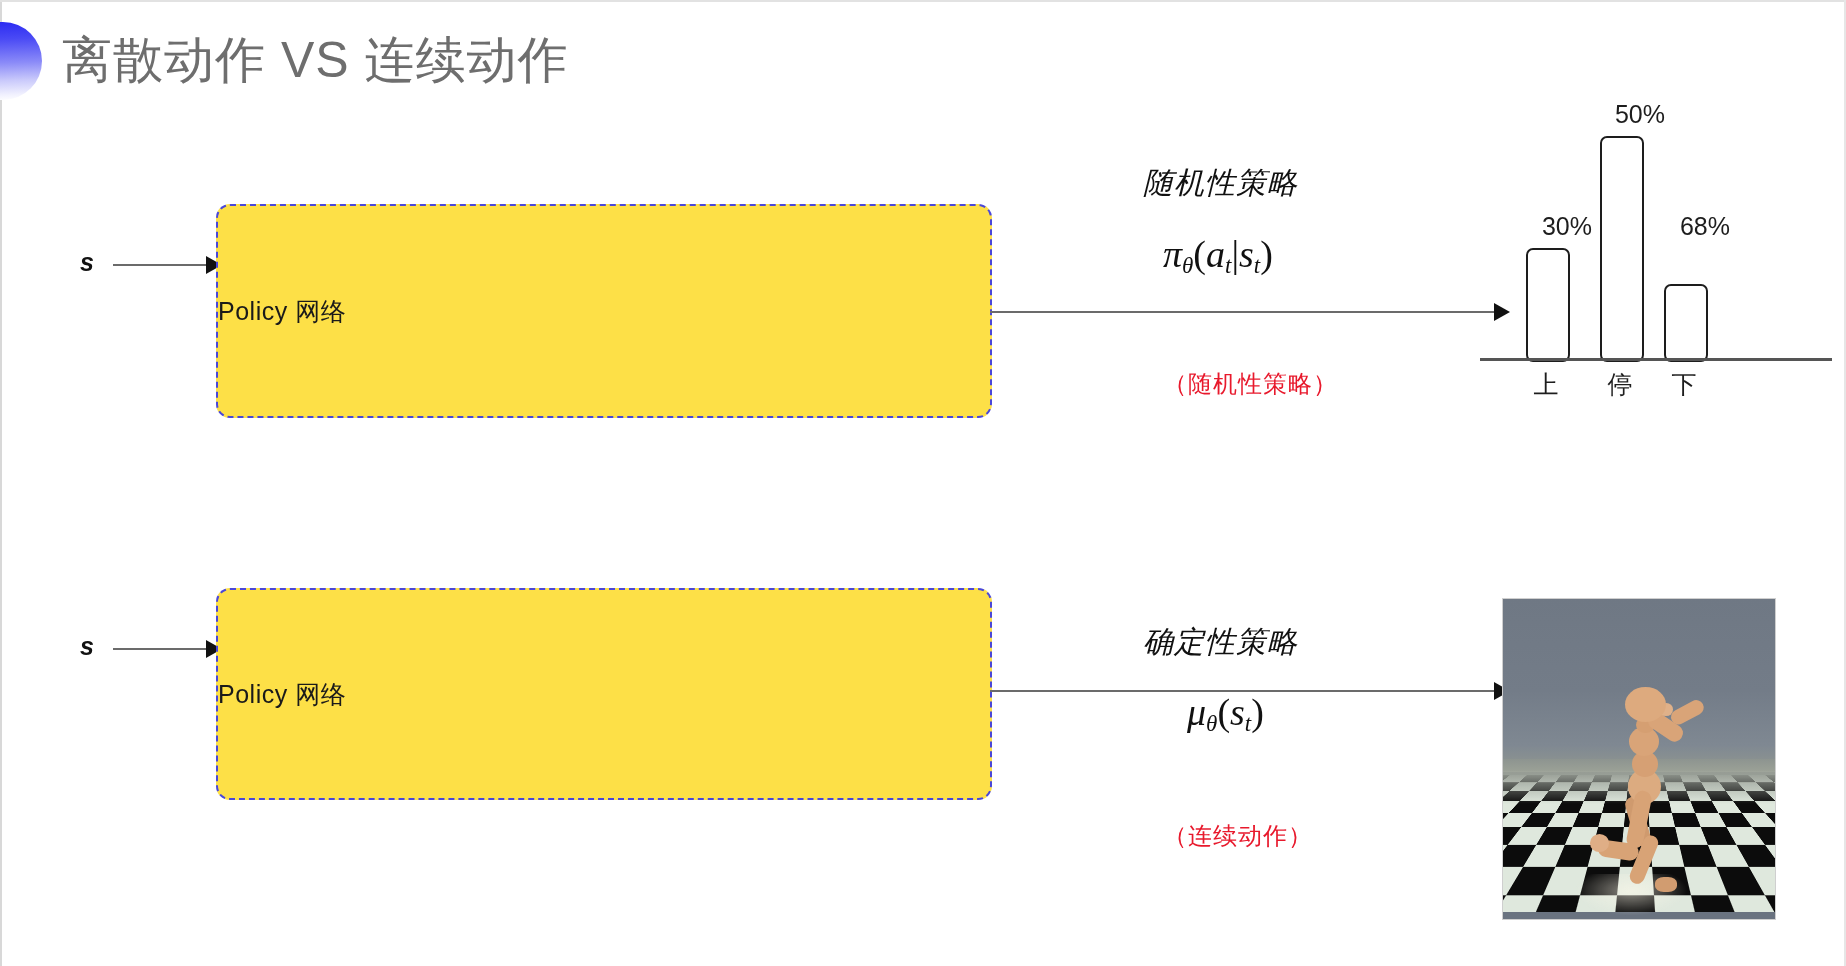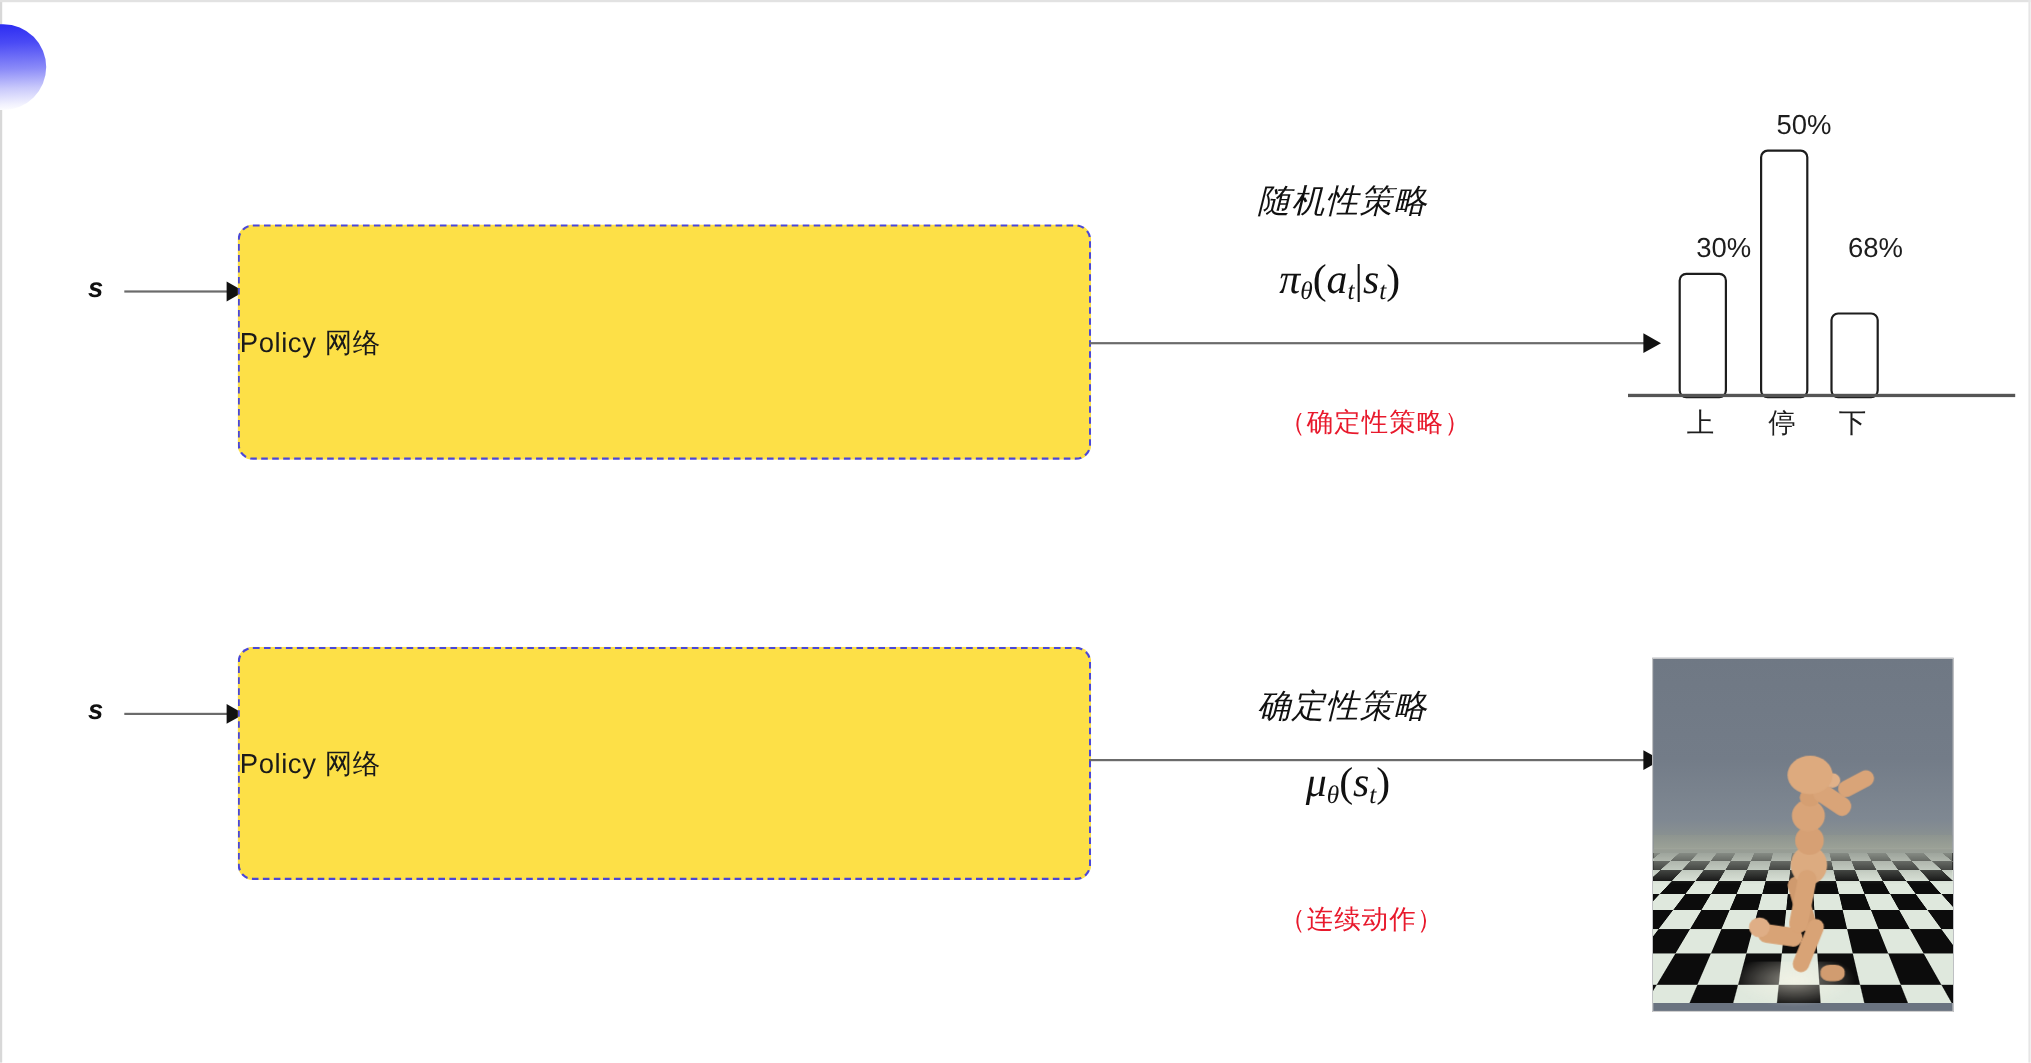--- a/index.html
+++ b/index.html
@@ -123,39 +123,40 @@
 </head>
 <body>
 
 <div id="slide">
 
   <div class="edge-left"></div>
   <div class="edge-top"></div>
   <div class="edge-right"></div>
 
   <div id="title-bullet"></div>
+  <div id="page-title">离散动作 VS 连续动作</div>
 
   <div class="s-label" style="left:80px;top:248px;">s</div>
   <div class="hline" style="left:113px;top:264px;width:103px;"></div>
   <div class="arrowhead" style="left:206px;top:256px;"></div>
 
   <div class="policy-box" style="left:216px;top:204px;width:772px;height:210px;">
     <span class="policy-box-label">Policy 网络</span>
   </div>
 
   <div class="hline" style="left:990px;top:311px;width:512px;"></div>
   <div class="arrowhead" style="left:1494px;top:303px;"></div>
 
   <div class="policy-name" style="left:1143px;top:163px;">随机性策略</div>
 
   <div class="formula" style="left:1163px;top:232px;">
     <span class="big">π</span><span class="sub">θ</span><span class="big up">(</span><span class="big">a</span><span class="sub">t</span><span class="big up">|</span><span class="big">s</span><span class="sub">t</span><span class="big up">)</span>
   </div>
 
-  <div class="action-note" style="left:1163px;top:368px;">（确定性策略）</div>
+  <div class="action-note" style="left:1163px;top:368px;">（随机性策略）</div>
 
   <div id="bar-chart" style="left:1470px;top:100px;width:376px;height:300px;">
 
     <div class="bar-value" style="left:26px;top:112px;width:96px;">30%</div>
     <div class="bar" style="left:56px;top:148px;width:40px;height:110px;"></div>
 
     <div class="bar-value" style="left:99px;top:0px;width:96px;">50%</div>
     <div class="bar" style="left:130px;top:36px;width:40px;height:222px;"></div>
 
     <div class="bar-value" style="left:164px;top:112px;width:96px;">68%</div>

